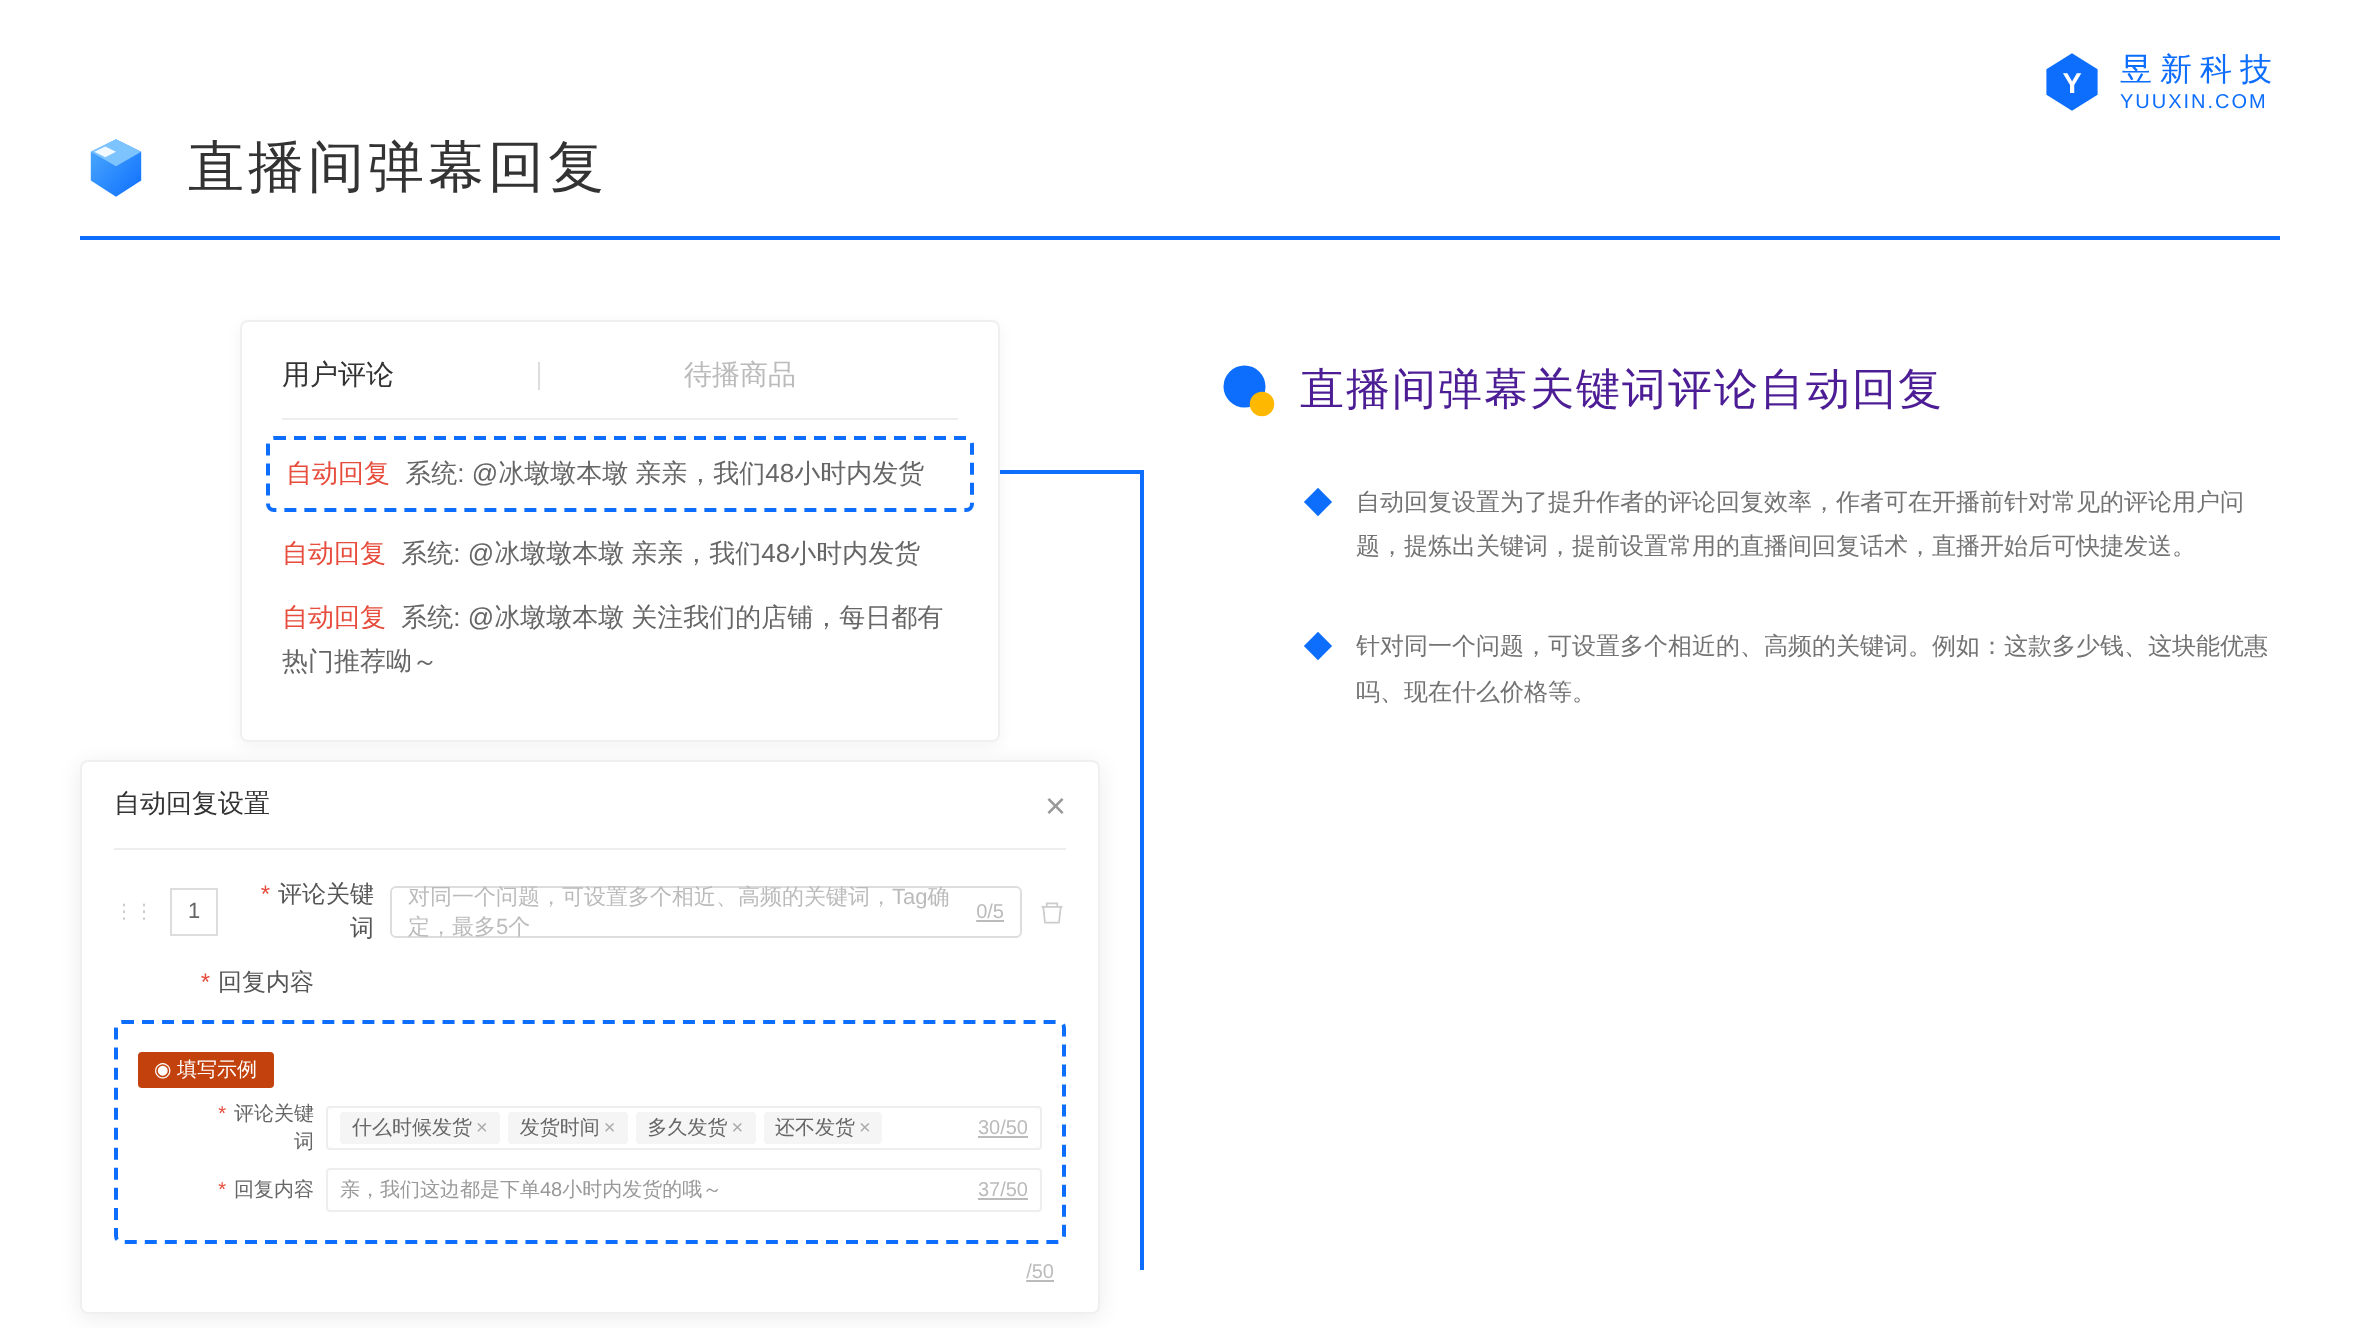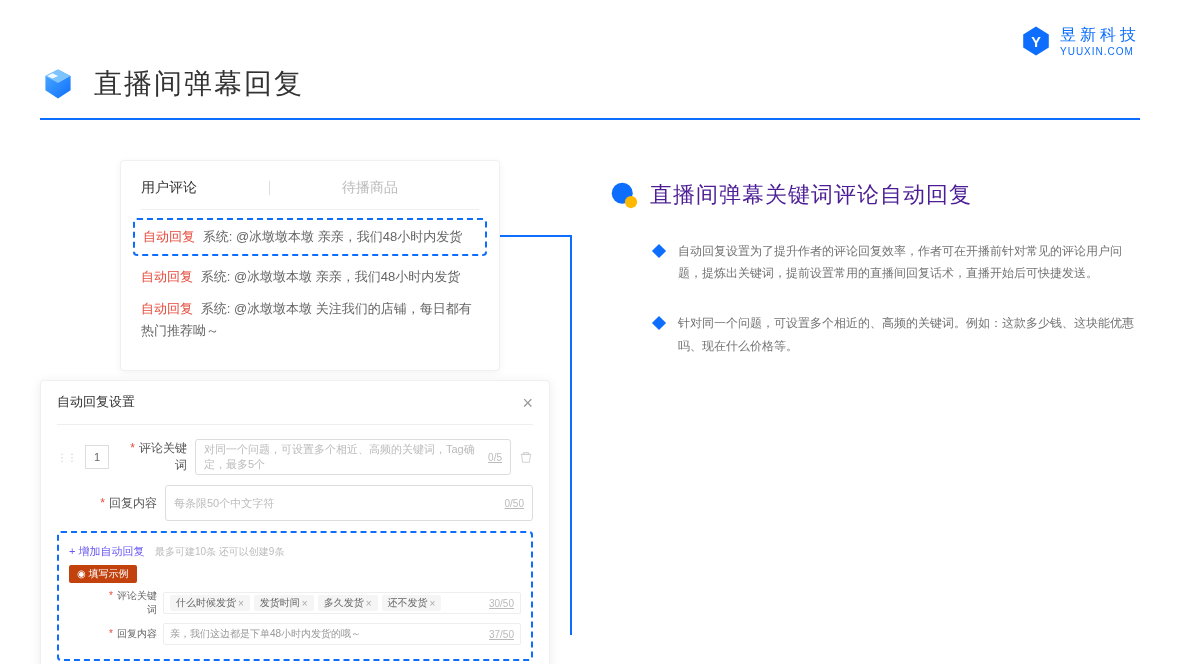--- a/index.html
+++ b/index.html
@@ -30,21 +30,21 @@
 .connector { position: absolute; top: 75px; left: 460px; width: 72px; height: 400px; border-right: 2px solid #0d6efd; border-top: 2px solid #0d6efd; }
 
 .card2 { position: absolute; left: 0; top: 220px; width: 510px; background: #fff; border: 1px solid #f0f0f0; border-radius: 4px; padding: 12px 16px; z-index: 3; box-shadow: 0 2px 12px rgba(0,0,0,0.08); }
 .modal-head { display: flex; justify-content: space-between; font-size: 13px; color: #333; padding-bottom: 10px; border-bottom: 1px solid #eee; margin-bottom: 14px; }
 .close-x { color: #999; font-size: 18px; }
 .form-row { display: flex; align-items: center; margin-bottom: 10px; gap: 8px; }
 .order-box { width: 24px; height: 24px; border: 1px solid #ddd; font-size: 11px; display: flex; align-items: center; justify-content: center; color: #666; }
 .dots { color: #ccc; font-size: 10px; }
 .req { color: #e74c3c; margin-right: 4px; }
 .label { font-size: 12px; color: #555; width: 58px; text-align: right; }
-.input-box { flex: 1; height: 36px; border: 1px solid #ddd; border-radius: 3px; padding: 0 8px; font-size: 11px; color: #bbb; display: flex; align-items: center; justify-content: space-between; }
+.input-box { flex: 1; height: 26px; border: 1px solid #ddd; border-radius: 3px; padding: 0 8px; font-size: 11px; color: #bbb; display: flex; align-items: center; justify-content: space-between; }
 .count { font-size: 10px; color: #bbb; text-decoration: underline; }
 .trash { width: 14px; height: 14px; color: #ccc; }
 
 .highlight2 { border: 2px dashed #0d6efd; border-radius: 4px; padding: 8px 10px; margin-top: 4px; }
 .add-link { font-size: 11px; color: #6758f3; }
 .add-desc { font-size: 10px; color: #bbb; margin-left: 6px; }
 .badge { display: inline-block; background: #c2410c; color: #fff; font-size: 10px; padding: 2px 8px; border-radius: 2px; margin-top: 6px; margin-bottom: 6px; }
 .mini-row { display: flex; align-items: center; gap: 6px; margin-bottom: 6px; padding-left: 40px; }
 .mini-label { font-size: 10px; color: #666; width: 48px; text-align: right; }
 .mini-input { flex: 1; height: 22px; border: 1px solid #eee; border-radius: 2px; padding: 0 6px; font-size: 10px; color: #999; display: flex; align-items: center; justify-content: space-between; }
@@ -136,31 +136,23 @@
           <span>对同一个问题，可设置多个相近、高频的关键词，Tag确定，最多5个</span>
           <span class="count">0/5</span>
         </div>
         <svg class="trash" viewBox="0 0 16 16">
             <path d="M3 5h10l-1 9H4z M5 3h6v2H5z M2 5h12" stroke="#ccc" fill="none"></path>
           </svg>
       </div>
 
       <div class="form-row" style="padding-left:42px">
         <span class="label"><span class="req">*</span><span>回复内容</span></span>
-        <div class="input-box">
-          <span>每条限50个中文字符</span>
-          <span class="count">0/50</span>
-        </div>
       </div>
 
       <div class="highlight2">
-        <div>
-          <span class="add-link">+ 增加自动回复</span>
-          <span class="add-desc">最多可建10条 还可以创建9条</span>
-        </div>
         <div class="badge">◉ 填写示例</div>
         <div class="mini-row">
           <span class="mini-label"><span class="req">*</span><span>评论关键词</span></span>
           <div class="mini-input">
             <span id="tag-container"><span class="tag-chip">什么时候发货<span class="tag-x">×</span></span><span class="tag-chip">发货时间<span class="tag-x">×</span></span><span class="tag-chip">多久发货<span class="tag-x">×</span></span><span class="tag-chip">还不发货<span class="tag-x">×</span></span></span>
             <span class="count">30/50</span>
           </div>
         </div>
         <div class="mini-row">
           <span class="mini-label"><span class="req">*</span><span>回复内容</span></span>

